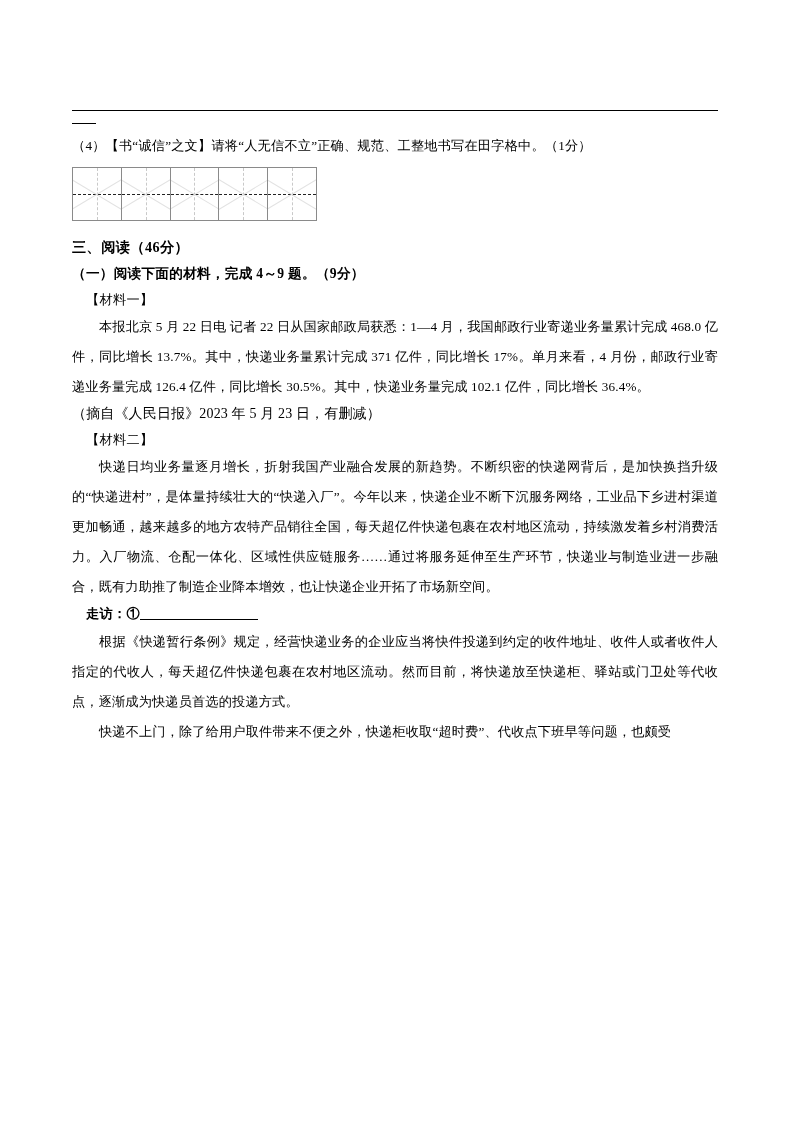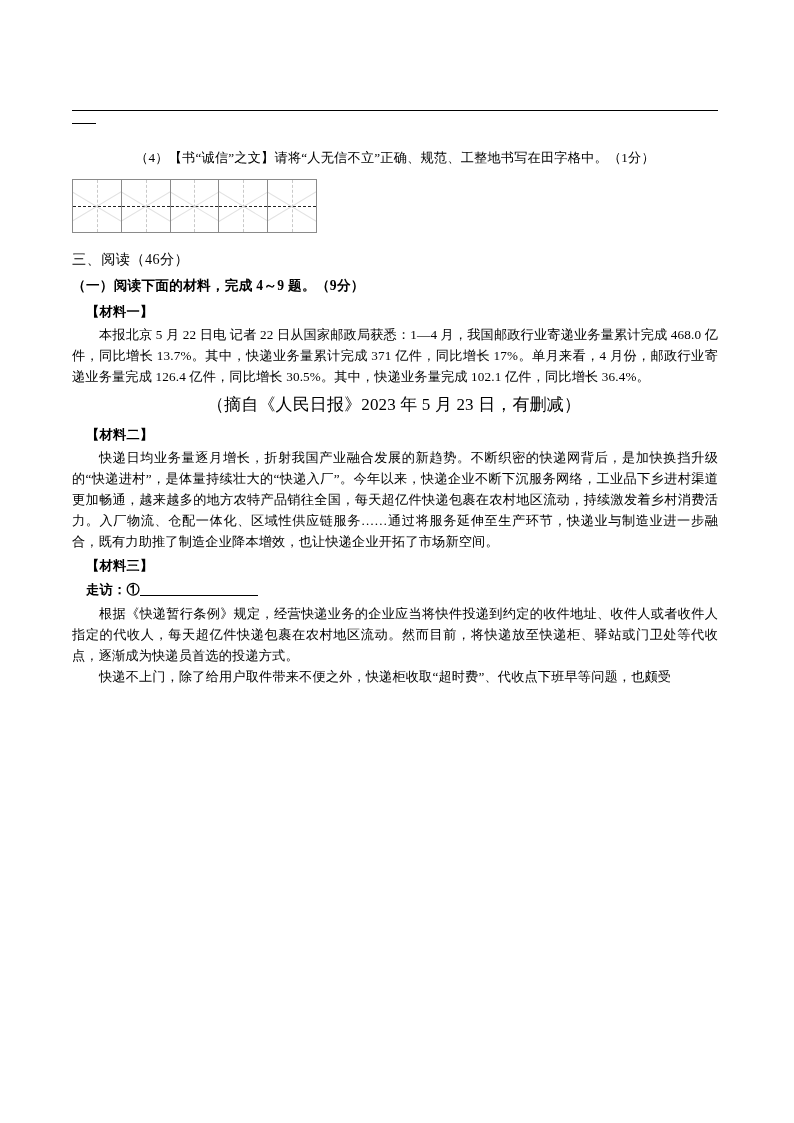--- a/index.html
+++ b/index.html
@@ -44,60 +44,59 @@
     width: 24px;
     height: 0;
     border-top: 1.5px solid #000;
   }
 
   
   .q-line {
     font-size: 13.2px;
     line-height: 22px;
     letter-spacing: 0.2px;
-    margin-top: 16px;
-    text-align: center;
+    margin-top: 4px;
   }
   .sec-head {
     font-size: 14.2px;
-    font-weight: normal;
+    font-weight: bold;
     line-height: 24px;
     margin-top: 14px;
     letter-spacing: 0.4px;
   }
   .sub-head {
     font-size: 13.6px;
     font-weight: bold;
     line-height: 24px;
     margin-top: 3px;
     letter-spacing: 0.3px;
   }
   .mat-label {
     font-size: 13.2px;
-    font-weight: bold;
+    font-weight: normal;
     line-height: 24px;
     text-indent: 14px;
     margin-top: 2px;
     letter-spacing: 0.3px;
   }
   .para {
     font-size: 13.2px;
-    line-height: 21px;
+    line-height: 30px;
     text-align: justify;
     text-justify: inter-ideograph;
     text-indent: 27px;
     letter-spacing: 0.15px;
     margin: 0;
   }
   .source {
-    font-size: 17px;
+    font-size: 14px;
     line-height: 24.4px;
-    text-align: center;
+    text-align: left;
     letter-spacing: 0.15px;
-    margin: 6px;
+    margin: 0;
     padding-right: 2px;
   }
   .visit-line {
     font-size: 13.2px;
     line-height: 24.4px;
     text-indent: 14px;
     margin: 0;
     letter-spacing: 0.3px;
   }
   .visit-label {
@@ -204,21 +203,20 @@
     <div class="sec-head">三、阅读（46分）</div>
     <div class="sub-head">（一）阅读下面的材料，完成 4～9 题。（9分）</div>
 
     <div class="mat-label">【材料一】</div>
     <p class="para">本报北京 5 月 22 日电 记者 22 日从国家邮政局获悉：1—4 月，我国邮政行业寄递业务量累计完成 468.0 亿件，同比增长 13.7%。其中，快递业务量累计完成 371 亿件，同比增长 17%。单月来看，4 月份，邮政行业寄递业务量完成 126.4 亿件，同比增长 30.5%。其中，快递业务量完成 102.1 亿件，同比增长 36.4%。</p>
     <p class="source">（摘自《人民日报》2023 年 5 月 23 日，有删减）</p>
 
     <div class="mat-label">【材料二】</div>
     <p class="para">快递日均业务量逐月增长，折射我国产业融合发展的新趋势。不断织密的快递网背后，是加快换挡升级的“快递进村”，是体量持续壮大的“快递入厂”。今年以来，快递企业不断下沉服务网络，工业品下乡进村渠道更加畅通，越来越多的地方农特产品销往全国，每天超亿件快递包裹在农村地区流动，持续激发着乡村消费活力。入厂物流、仓配一体化、区域性供应链服务……通过将服务延伸至生产环节，快递业与制造业进一步融合，既有力助推了制造企业降本增效，也让快递企业开拓了市场新空间。</p>
 
-    <div class="mat-label">【材料三】</div>
 
     <p class="visit-line"><span class="visit-label">走访：</span><span class="visit-label">①</span><span class="blank-fill"></span></p>
 
     <p class="para">根据《快递暂行条例》规定，经营快递业务的企业应当将快件投递到约定的收件地址、收件人或者收件人指定的代收人，每天超亿件快递包裹在农村地区流动。然而目前，将快递放至快递柜、驿站或门卫处等代收点，逐渐成为快递员首选的投递方式。</p>
     <p class="para">快递不上门，除了给用户取件带来不便之外，快递柜收取“超时费”、代收点下班早等问题，也颇受</p>
 
   </div>
 </div>
 
 </body></html>

